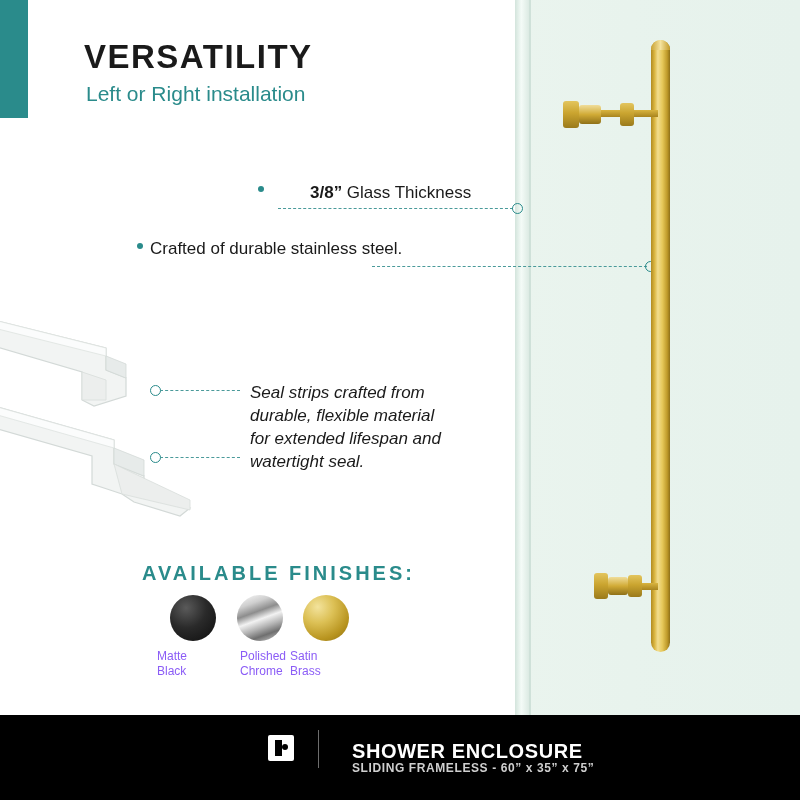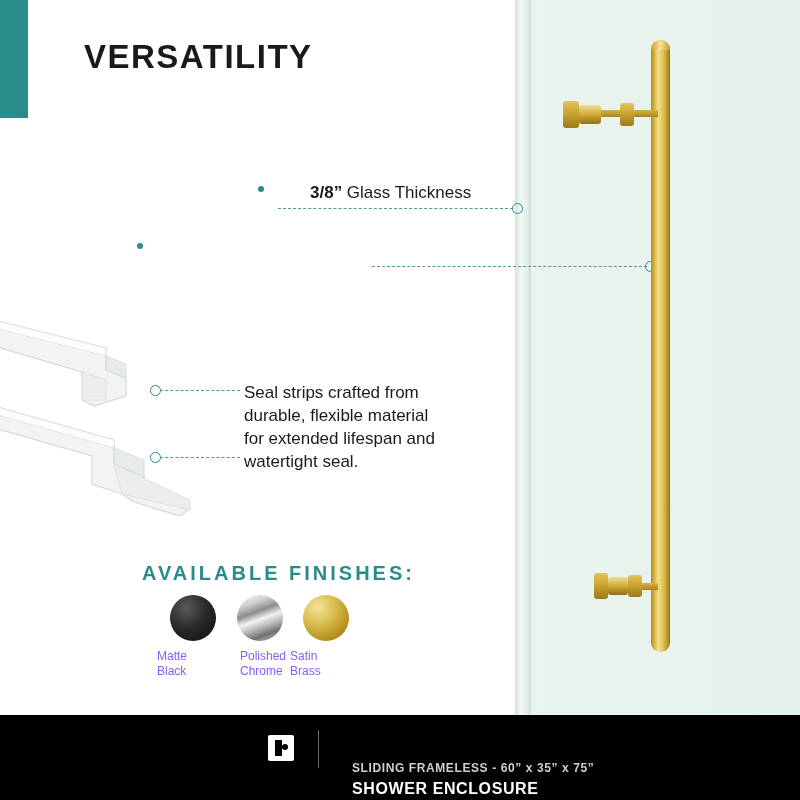--- a/index.html
+++ b/index.html
@@ -221,22 +221,22 @@
     position: absolute;
     left: 318px;
     top: 730px;
     width: 1px;
     height: 38px;
     background: #6d6d6d;
   }
   .footer-title {
     position: absolute;
     left: 352px;
-    top: 780px;
-    font-size: 16px;
+    top: 740px;
+    font-size: 20px;
     font-weight: bold;
     letter-spacing: 0.6px;
     color: #ffffff;
     text-align: center;
   }
   .footer-sub {
     position: absolute;
     left: 352px;
     top: 761px;
     font-size: 12px;
@@ -250,29 +250,31 @@
 
 <div id="page">
 
   <div class="glass-panel"></div>
   <div class="glass-edge"></div>
   <div class="glass-edge-line"></div>
 
   <div class="accent-bar"></div>
 
   <div class="headline">VERSATILITY</div>
+  <div class="subhead">Left or Right installation</div>
 
   <div class="bullet-dot" style="left:258px; top:186px;"></div>
   <div class="callout-text" style="left:270px; top:181px;margin-left:40px;">
     <b>3/8”</b><span> Glass Thickness</span>
   </div>
   <div class="dash-line" style="left:278px; top:208px; width:235px;"></div>
   <div class="ring" style="left:512px; top:203px;"></div>
 
   <div class="bullet-dot" style="left:137px; top:243px;"></div>
+  <div class="callout-text" style="left:150px; top:237px;">Crafted of durable stainless steel.</div>
   <div class="dash-line" style="left:372px; top:266px; width:275px;"></div>
   <div class="ring" style="left:645px; top:261px;"></div>
 
   <svg class="seal" style="left:-6px; top:300px;" width="175" height="115" viewBox="0 0 175 115">
     <path d="M0 20 L112 48 L112 70 L132 78 L132 96 L100 106 L88 100 L88 72 L0 46 Z" fill="#f2f4f3" stroke="#d3d9d7" stroke-width="1.2"></path>
     <path d="M0 20 L112 48 L112 56 L0 28 Z" fill="#fbfcfc" stroke="#dde2e0" stroke-width="0.8"></path>
     <path d="M112 56 L132 64 L132 78 L112 70 Z" fill="#e7ebea" stroke="#d3d9d7" stroke-width="0.8"></path>
     <path d="M88 72 L112 80 L112 100 L88 100 Z" fill="#eceeed" stroke="#d8dddb" stroke-width="0.8"></path>
   </svg>
 
@@ -281,21 +283,21 @@
     <path d="M0 16 L120 50 L120 58 L0 24 Z" fill="#fbfcfc" stroke="#dde2e0" stroke-width="0.8"></path>
     <path d="M120 58 L150 70 L150 86 L120 74 Z" fill="#e7ebea" stroke="#d3d9d7" stroke-width="0.8"></path>
     <path d="M120 74 L196 110 L196 120 L128 104 Z" fill="#eceeed" stroke="#d8dddb" stroke-width="0.8"></path>
   </svg>
 
   <div class="ring" style="left:150px; top:385px;"></div>
   <div class="dash-line" style="left:160px; top:390px; width:80px;"></div>
   <div class="ring" style="left:150px; top:452px;"></div>
   <div class="dash-line" style="left:160px; top:457px; width:80px;"></div>
 
-  <div class="callout-text" style="left:244px; top:381px; width:245px;">
+  <div class="callout-text" style="left:250px; top:381px; width:245px;font-style:italic;">
     <span>Seal strips crafted from</span><br>
     <span>durable, flexible material</span><br>
     <span>for extended lifespan and</span><br>
     <span>watertight seal.</span>
   </div>
 
   <div class="handle-bar"></div>
   <div class="handle-bar-top-cap"></div>
 
   <div class="mount-arm" style="left:600px; top:110px; width:58px;"></div>

